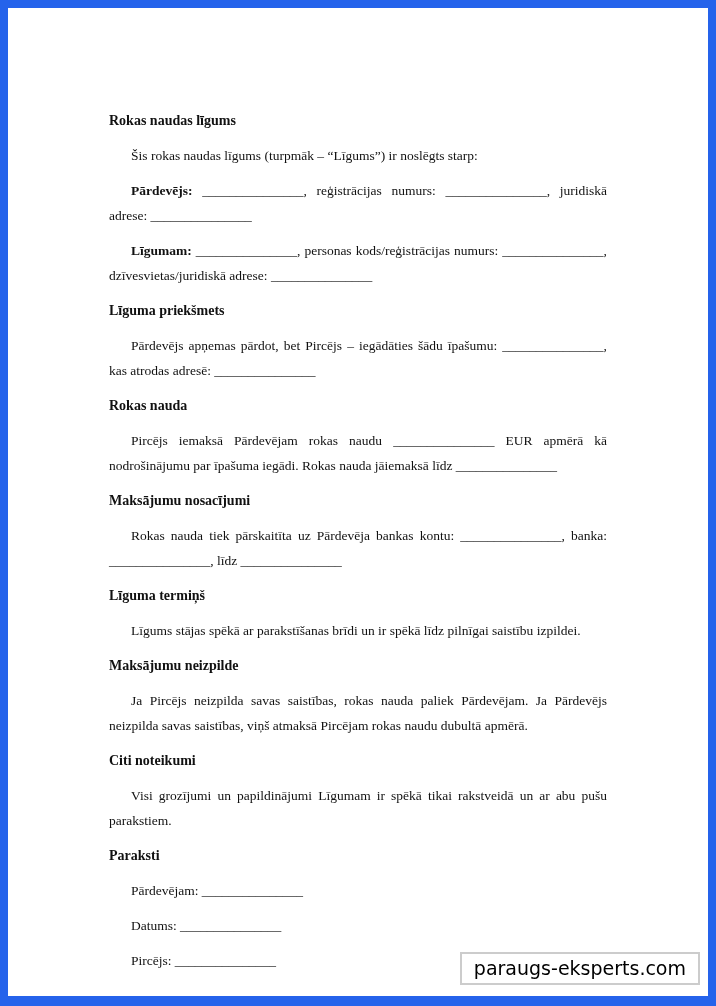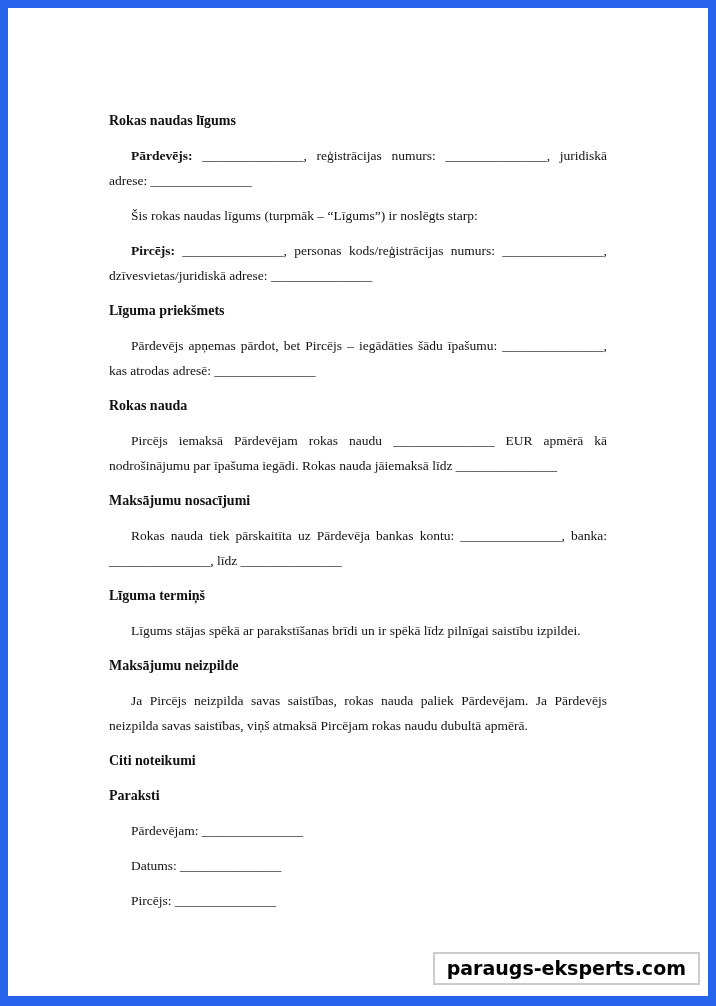--- a/index.html
+++ b/index.html
@@ -41,57 +41,58 @@
   .party-label { font-weight: bold; }
   .watermark {
     position: absolute;
     right: 8px;
     bottom: 11px;
     box-sizing: border-box;
     background: #ffffff;
     border: 2px solid #cccccc;
     padding: 3px 12px 4px 12px;
     font-family: "DejaVu Sans", sans-serif;
-    font-weight: bold;
+    font-weight: normal;
     font-size: 19px;
     line-height: 22px;
     color: #000000;
     white-space: nowrap;
   }
 </style>
 </head>
 <body>
 
 <div class="page">
   <div class="content">
 
     <h1>Rokas naudas līgums</h1>
 
+    <p class="indent">Šis rokas naudas līgums (turpmāk – “Līgums”) ir noslēgts starp:</p>
+
     <p class="indent justify"><span class="party-label">Pārdevējs:</span><span> _______________, reģistrācijas numurs: _______________, juridiskā adrese: _______________</span></p>
 
-    <p class="indent">Šis rokas naudas līgums (turpmāk – “Līgums”) ir noslēgts starp:</p>
-
-    <p class="indent justify"><span class="party-label">Pircējs:</span><span> _______________, personas kods/reģistrācijas numurs: _______________, dzīvesvietas/juridiskā adrese: _______________</span></p>
+    <p class="indent justify"><span class="party-label">Līgumam:</span><span> _______________, personas kods/reģistrācijas numurs: _______________, dzīvesvietas/juridiskā adrese: _______________</span></p>
 
     <h2>Līguma priekšmets</h2>
     <p class="indent justify">Pārdevējs apņemas pārdot, bet Pircējs – iegādāties šādu īpašumu: _______________, kas atrodas adresē: _______________</p>
 
     <h2>Rokas nauda</h2>
     <p class="indent justify">Pircējs iemaksā Pārdevējam rokas naudu _______________ EUR apmērā kā nodrošinājumu par īpašuma iegādi. Rokas nauda jāiemaksā līdz _______________</p>
 
     <h2>Maksājumu nosacījumi</h2>
     <p class="indent justify">Rokas nauda tiek pārskaitīta uz Pārdevēja bankas kontu: _______________, banka: _______________, līdz _______________</p>
 
     <h2>Līguma termiņš</h2>
     <p class="indent justify">Līgums stājas spēkā ar parakstīšanas brīdi un ir spēkā līdz pilnīgai saistību izpildei.</p>
 
     <h2>Maksājumu neizpilde</h2>
     <p class="indent justify">Ja Pircējs neizpilda savas saistības, rokas nauda paliek Pārdevējam. Ja Pārdevējs neizpilda savas saistības, viņš atmaksā Pircējam rokas naudu dubultā apmērā.</p>
 
     <h2>Citi noteikumi</h2>
+    <p class="indent justify">Visi grozījumi un papildinājumi Līgumam ir spēkā tikai rakstveidā un ar abu pušu parakstiem.</p>
 
     <h2>Paraksti</h2>
     <p class="indent">Pārdevējam: _______________</p>
     <p class="indent">Datums: _______________</p>
     <p class="indent">Pircējs: _______________</p>
 
   </div>
 
   <div class="watermark">paraugs-eksperts.com</div>
 </div>

